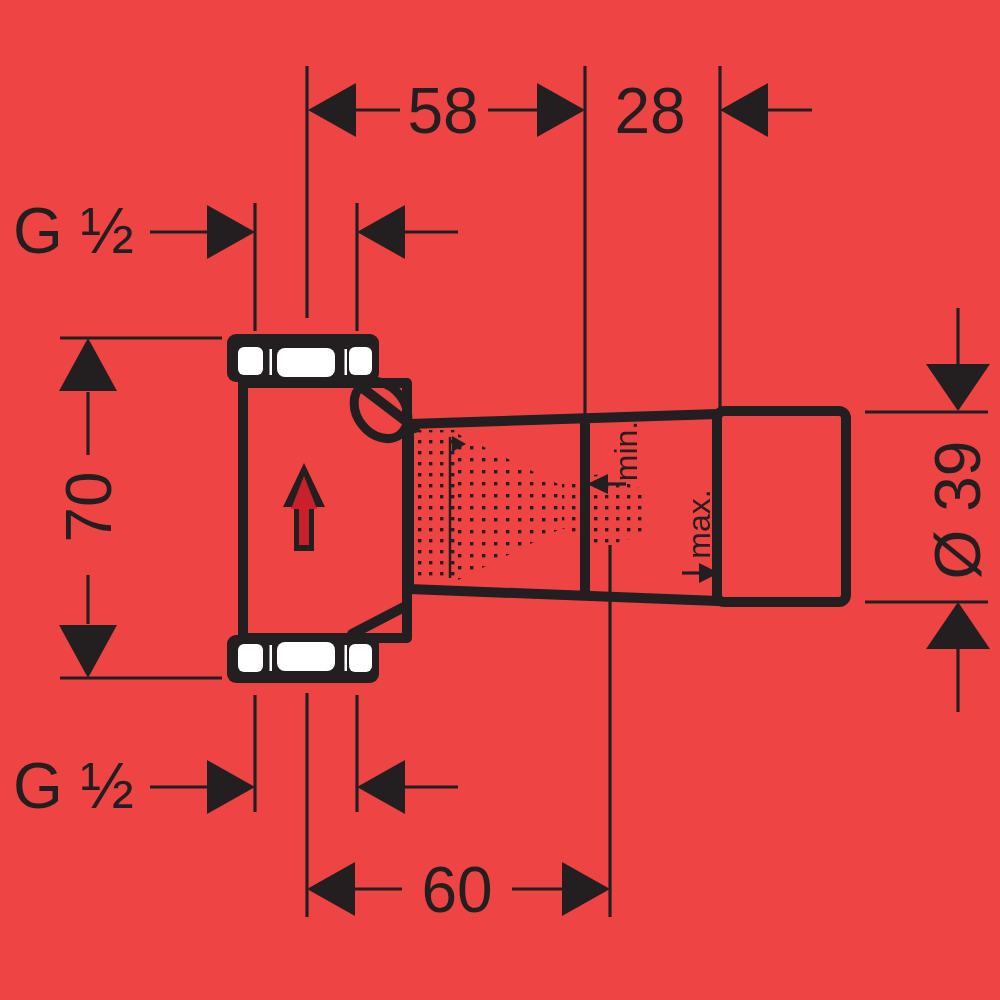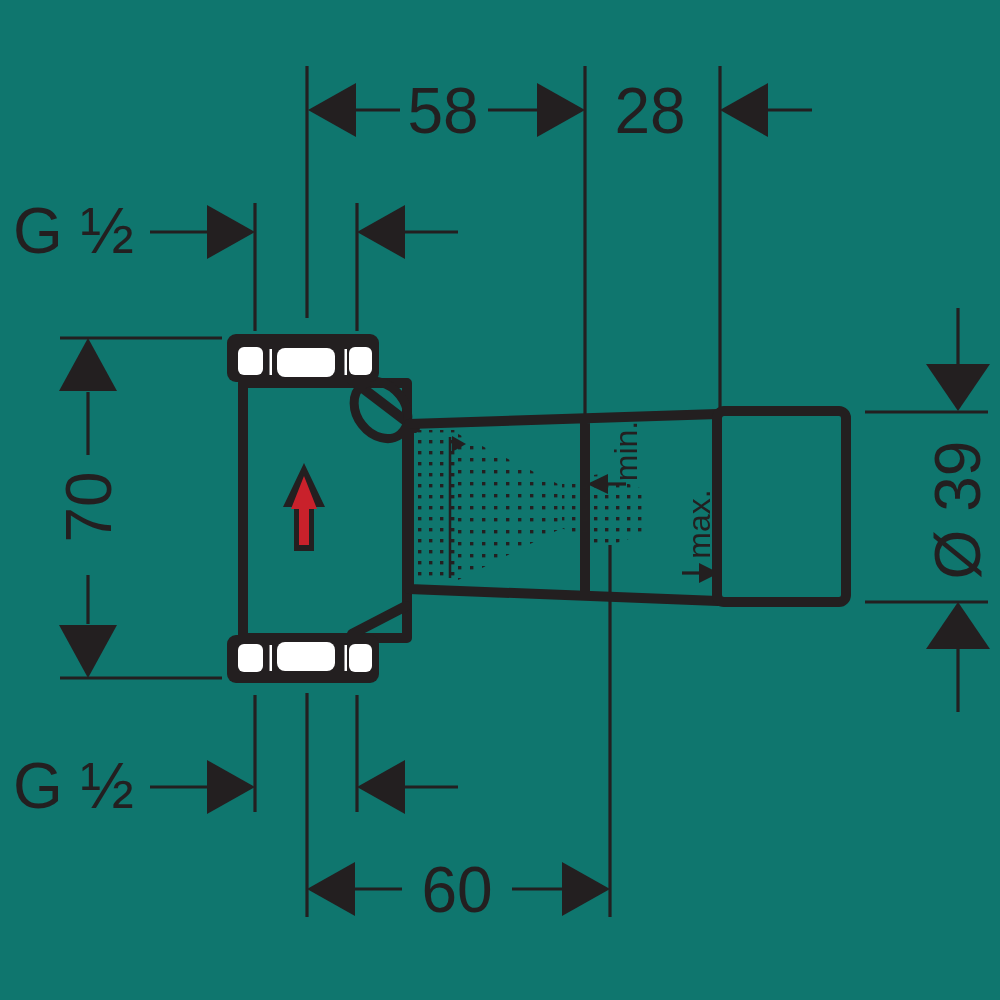--- a/index.html
+++ b/index.html
@@ -1,16 +1,16 @@
 <!DOCTYPE html>
 <html><head>
 <meta charset="utf-8">
 <style>
   html,body{margin:0;padding:0;background:#ffffff;}
-  .stage{position:relative;width:1000px;height:1000px;background:#0f766e;overflow:hidden;}
+  .stage{position:relative;width:1000px;height:1000px;background:#ef4444;overflow:hidden;}
   svg{position:absolute;left:0;top:0;}
   .dim-num{font-family:"Liberation Sans",sans-serif;font-size:64px;fill:#231f20;}
   .dim-small{font-family:"Liberation Sans",sans-serif;font-size:32px;fill:#231f20;}
   .thin{stroke:#231f20;stroke-width:3.2;fill:none;}
   .thick{stroke:#231f20;stroke-width:10;fill:none;stroke-linejoin:round;stroke-linecap:round;}
 </style>
 </head>
 <body>
 
 <div class="stage">

